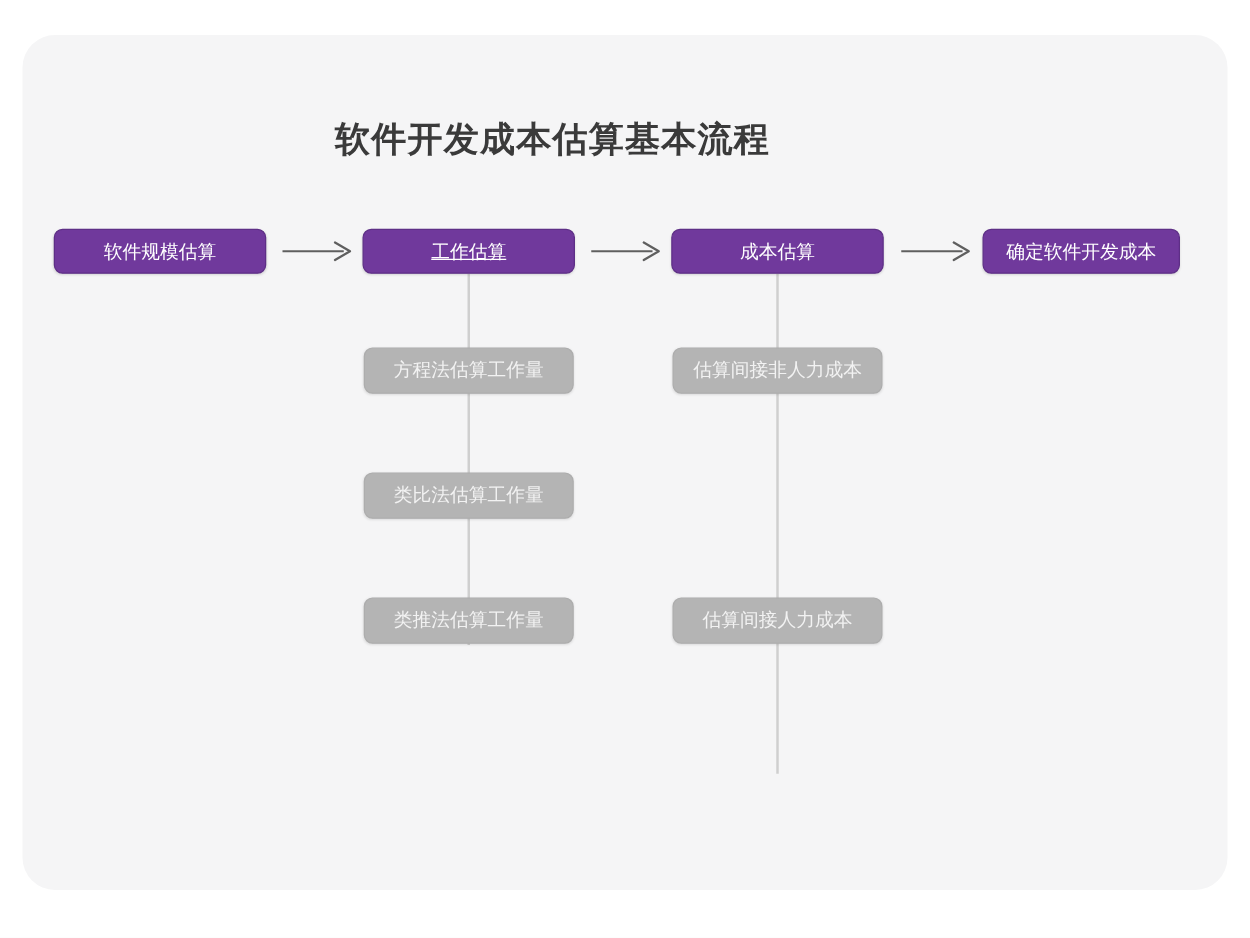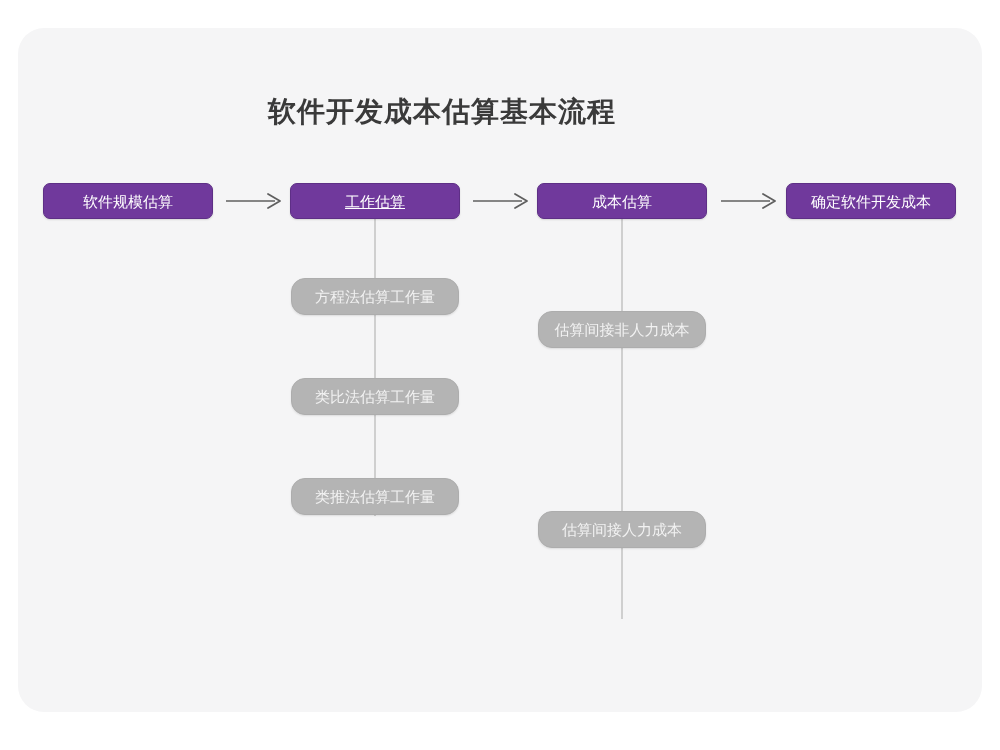--- a/index.html
+++ b/index.html
@@ -69,26 +69,26 @@
     border: 1px solid #adadad;
     color: #f2f2f2;
     box-shadow: 0 1px 2px rgba(0,0,0,0.10);
   }
 
   
   .r1 { top: 183px; height: 36px; }
   .n1 { left: 43px;  width: 170px; }
   .n2 { left: 290px; width: 170px; text-decoration: underline; }
   .n3 { left: 537px; width: 170px; }
-  .n4 { left: 786px; width: 170px; }
+  .n4 { left: 786px; width: 158px; }
 
   
-  .sub { height: 37px; width: 168px; border-radius: 14px; }
+  .sub { height: 37px; width: 168px; }
   .colL { left: 291px; }
-  .colR { left: 538px; margin-top: 33px; }
+  .colR { left: 538px; }
 
   .y1 { top: 278px; }
   .y2 { top: 378px; }
   .y3 { top: 478px; }
   .y4 { top: 581px; }
 
   
   .vline {
     position: absolute;
     width: 2px;

